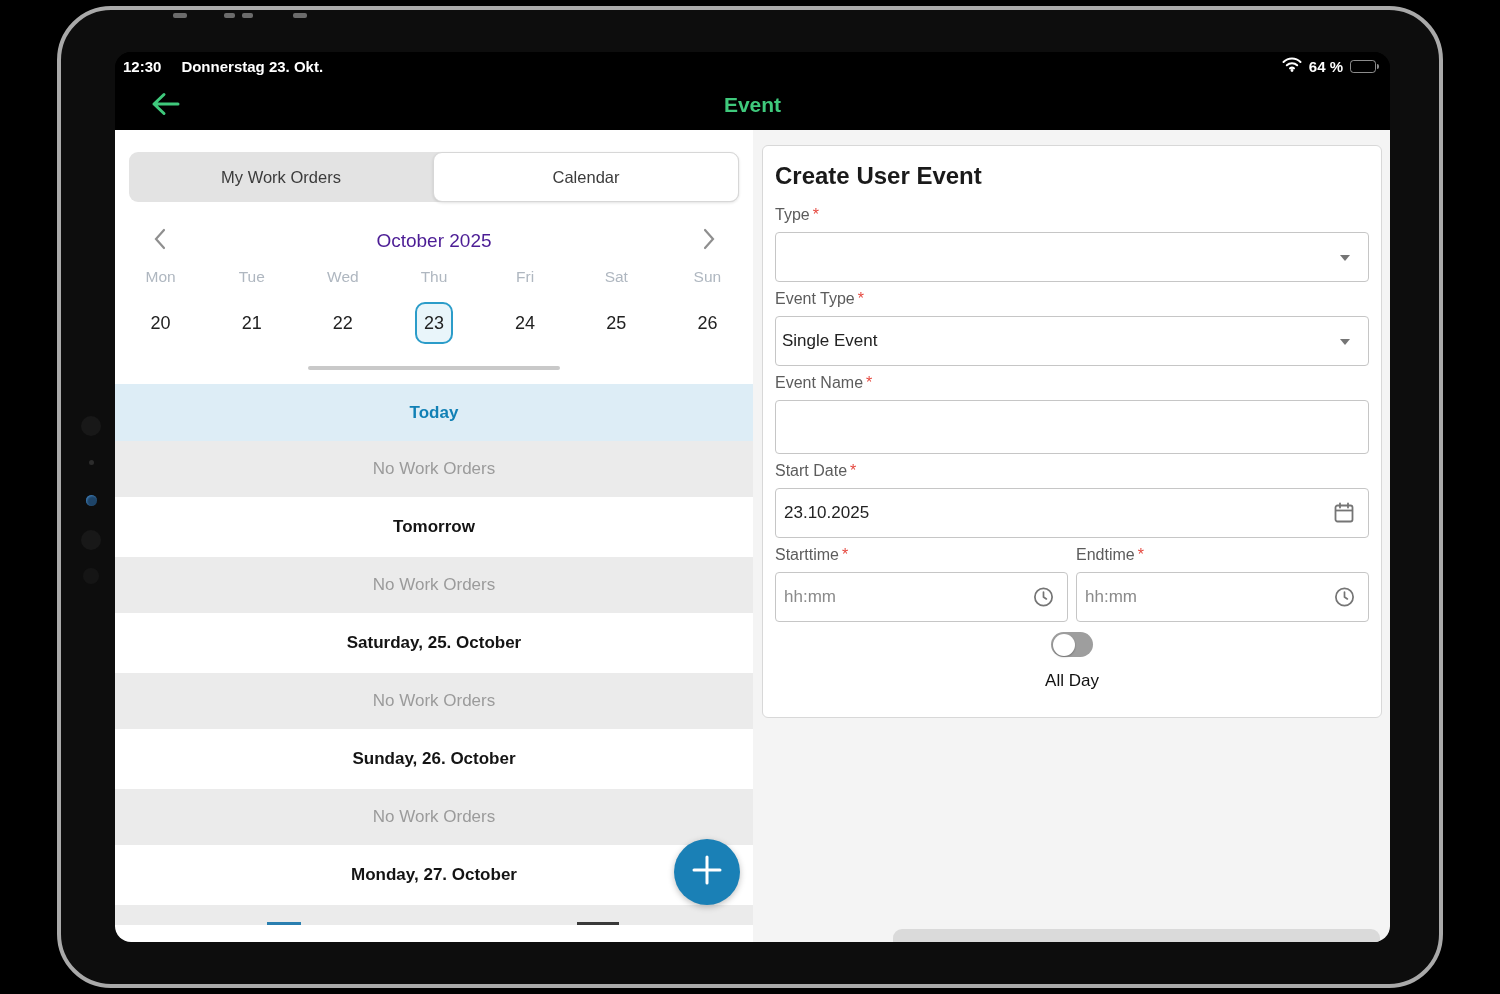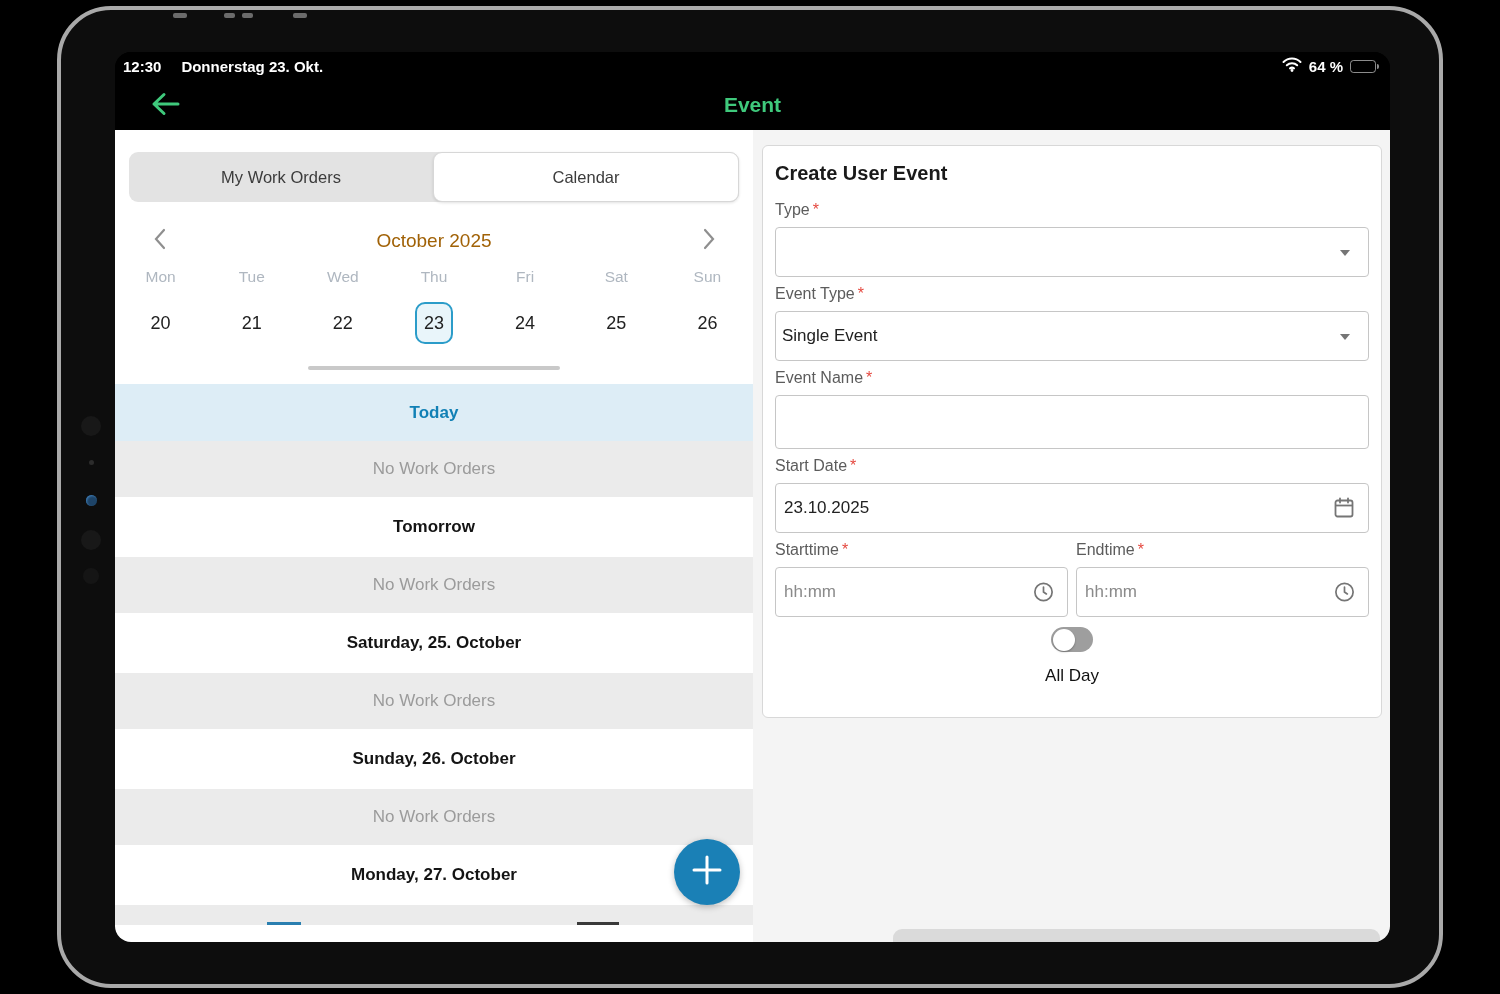--- a/index.html
+++ b/index.html
@@ -38,21 +38,21 @@
   .left-panel{width:638px;background:#fff;position:relative;overflow:hidden;flex:none;}
   .segmented{margin:22px 14px 0;height:50px;background:#e3e3e3;border-radius:9px;display:flex;}
   .seg{flex:1;display:flex;align-items:center;justify-content:center;font-size:16.5px;
     color:#3c3c3c;cursor:pointer;border-radius:9px;}
   .seg.selected{background:#fff;border:1px solid #d7d7d7;box-shadow:0 1px 3px rgba(0,0,0,.12);
     font-weight:400;}
   .cal-header{margin-top:12px;height:54px;display:flex;align-items:center;position:relative;}
   .cal-nav{position:absolute;width:44px;height:44px;display:flex;align-items:center;
     justify-content:center;cursor:pointer;}
   .cal-nav.prev{left:22px;} .cal-nav.next{right:22px;}
-  .cal-month{width:100%;text-align:center;font-size:19px;color:#a16207;}
+  .cal-month{width:100%;text-align:center;font-size:19px;color:#4c1d95;}
   .day-names{display:flex;height:26px;}
   .day-names div{flex:1;text-align:center;font-size:15.5px;color:#afb7c0;}
   .dates{display:flex;height:64px;padding-top:8px;}
   .dates .dcell{flex:1;display:flex;justify-content:center;align-items:flex-start;}
   .dchip{min-width:38px;height:42px;display:flex;align-items:center;justify-content:center;
     font-size:18px;color:#222;border-radius:10px;cursor:pointer;}
   .dchip.sel{border:2px solid #2b9cc9;background:#e9f5fa;}
   .scrollbar{width:252px;height:4px;background:#c9c9c9;border-radius:2px;margin:8px auto 14px;}
 
   .agenda-row{display:flex;align-items:center;justify-content:center;font-size:17px;}
@@ -64,21 +64,21 @@
   .sliver-b{position:absolute;left:462px;bottom:0;width:42px;height:3px;background:#3a3a3a;}
 
   .fab{position:absolute;left:559px;top:709px;width:66px;height:66px;border-radius:50%;
     background:#1a80b6;display:flex;align-items:center;justify-content:center;cursor:pointer;
     box-shadow:0 2px 6px rgba(0,0,0,.25);z-index:5;}
 
   
   .right-panel{flex:1;background:#f4f4f4;position:relative;}
   .card{position:absolute;left:9px;right:8px;top:15px;height:573px;background:#fff;
     border:1px solid #d8d8d8;border-radius:6px;padding:14px 12px 16px;}
-  .card-title{font-size:20px;font-weight:600;color:#1a1a1a;margin:2px 0 16px;}
+  .card-title{font-size:24px;font-weight:600;color:#1a1a1a;margin:2px 0 16px;}
   .flabel{font-size:16px;color:#5c5c5c;margin-bottom:8px;}
   .req{color:#e5483f;margin-left:3px;}
   .control{border:1px solid #c6c6c6;border-radius:4px;height:50px;display:flex;
     align-items:center;padding:0 6px;font-size:17px;color:#222;margin-bottom:8px;
     position:relative;background:#fff;width:100%;}
   .control.tall{height:54px;}
   .caret{position:absolute;right:18px;top:50%;margin-top:-2px;width:0;height:0;
     border-left:5.5px solid transparent;border-right:5.5px solid transparent;
     border-top:6px solid #757575;}
   .trail-icon{position:absolute;right:12px;top:50%;transform:translateY(-50%);display:flex;}

